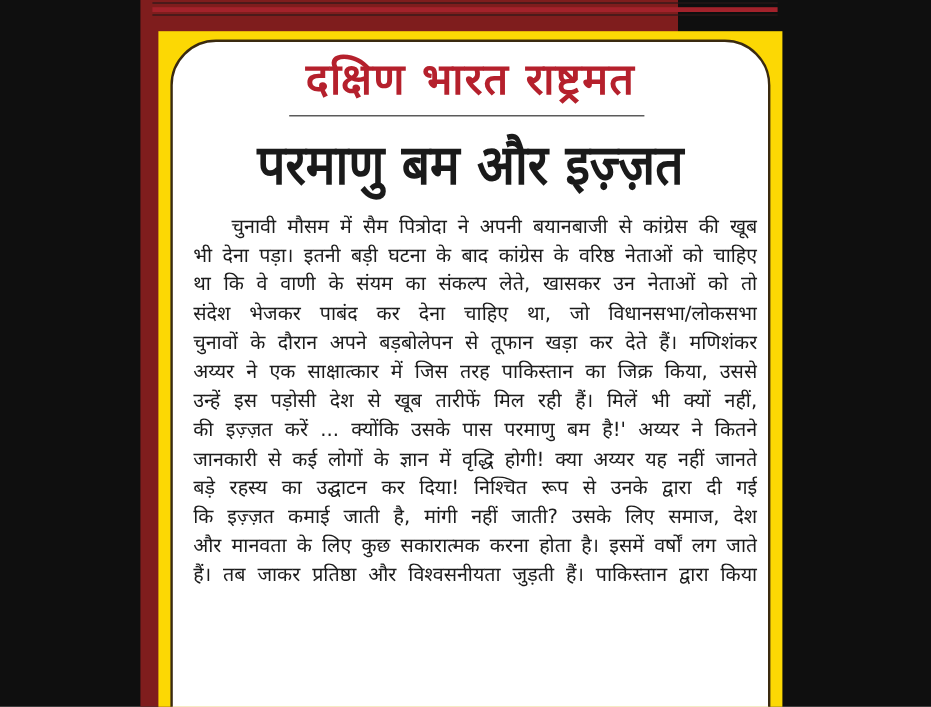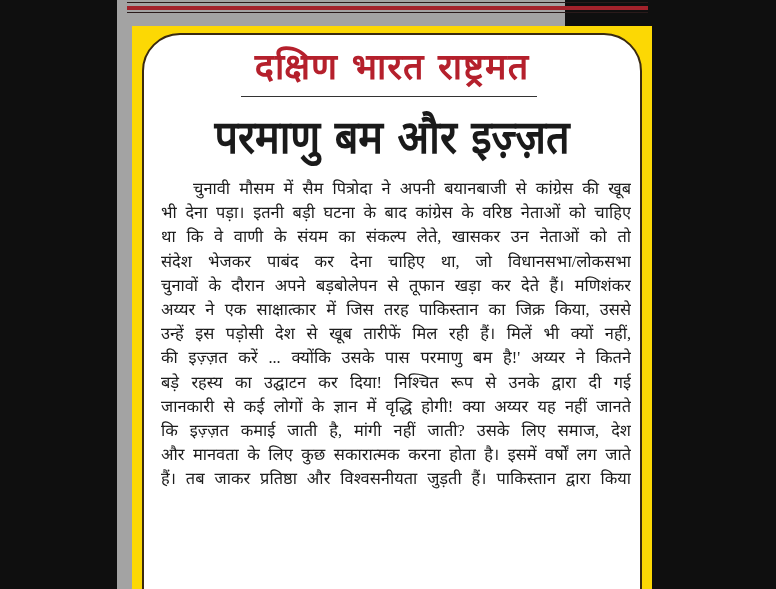--- a/index.html
+++ b/index.html
@@ -1,27 +1,27 @@
 <!DOCTYPE html>
 <html><head>
 <meta charset="utf-8">
 <style>
   html, body { margin:0; padding:0; }
   body { width:776px; height:589px; background:#0f0f0f; overflow:hidden; position:relative; font-family:"DejaVu Sans", sans-serif; }
-  .page { position:absolute; left:117px; top:0; width:448px; height:589px; background:#a3a3a3; }
+  .page { position:absolute; left:117px; top:0; width:448px; height:589px; background:#7f1d1d; }
   .rule-thin-top { position:absolute; left:10px; width:521px; top:2px; height:1px; background:#2a1a1a; }
   .rule-red { position:absolute; left:10px; width:521px; top:6px; height:4px; background:#a3222b; }
   .rule-thin-bottom { position:absolute; left:10px; width:521px; top:12px; height:1px; background:#2a1a1a; }
   .yellow-box { position:absolute; left:15px; top:26px; width:520px; height:580px; background:#fcd804; }
   .inner-box { position:absolute; left:10px; top:7px; width:496px; height:600px; background:#ffffff; border:2px solid #3a2a10; border-radius:38px; }
   .masthead { position:absolute; left:0; right:0; top:10px; text-align:center; color:#b5202c; font-weight:bold; font-size:36px; line-height:44px; letter-spacing:1px; }
   .masthead-divider { position:absolute; left:97px; width:296px; top:61px; height:1px; background:#333; }
   .headline { position:absolute; left:0; right:0; top:72px; text-align:center; color:#1a1a1a; font-weight:bold; font-size:46px; line-height:60px; transform:scaleX(0.9); }
   .body-text { position:absolute; left:17px; right:9px; top:142px; color:#1c1c1c; font-size:16.4px; line-height:24.2px; text-align:justify; }
-  .body-text .line { display:block; white-space:nowrap; text-align:justify; text-align-last:justify; height:24.2px; overflow:hidden;font-family:Liberation Serif, serif; }
+  .body-text .line { display:block; white-space:nowrap; text-align:justify; text-align-last:justify; height:24.2px; overflow:hidden; }
   .body-text .line.first { padding-left:32px; }
 </style>
 </head>
 <body>
 
 <div class="page">
   <div class="rule-thin-top"></div>
   <div class="rule-red"></div>
   <div class="rule-thin-bottom"></div>
 
@@ -32,21 +32,21 @@
       <div class="headline">परमाणु बम और इज़्ज़त</div>
       <div class="body-text">
         <span class="line first">चुनावी मौसम में सैम पित्रोदा ने अपनी बयानबाजी से कांग्रेस की खूब</span>
         <span class="line">भी देना पड़ा। इतनी बड़ी घटना के बाद कांग्रेस के वरिष्ठ नेताओं को चाहिए</span>
         <span class="line">था कि वे वाणी के संयम का संकल्प लेते, खासकर उन नेताओं को तो</span>
         <span class="line">संदेश भेजकर पाबंद कर देना चाहिए था, जो विधानसभा/लोकसभा</span>
         <span class="line">चुनावों के दौरान अपने बड़बोलेपन से तूफान खड़ा कर देते हैं। मणिशंकर</span>
         <span class="line">अय्यर ने एक साक्षात्कार में जिस तरह पाकिस्तान का जिक्र किया, उससे</span>
         <span class="line">उन्हें इस पड़ोसी देश से खूब तारीफें मिल रही हैं। मिलें भी क्यों नहीं,</span>
         <span class="line">की इज़्ज़त करें ... क्योंकि उसके पास परमाणु बम है!' अय्यर ने कितने</span>
+        <span class="line">जानकारी से कई लोगों के ज्ञान में वृद्धि होगी! क्या अय्यर यह नहीं जानते</span>
         <span class="line">बड़े रहस्य का उद्घाटन कर दिया! निश्चित रूप से उनके द्वारा दी गई</span>
-        <span class="line">जानकारी से कई लोगों के ज्ञान में वृद्धि होगी! क्या अय्यर यह नहीं जानते</span>
         <span class="line">कि इज़्ज़त कमाई जाती है, मांगी नहीं जाती? उसके लिए समाज, देश</span>
         <span class="line">और मानवता के लिए कुछ सकारात्मक करना होता है। इसमें वर्षों लग जाते</span>
         <span class="line">हैं। तब जाकर प्रतिष्ठा और विश्वसनीयता जुड़ती हैं। पाकिस्तान द्वारा किया</span>
       </div>
     </div>
   </div>
 </div>
 
 </body></html>

